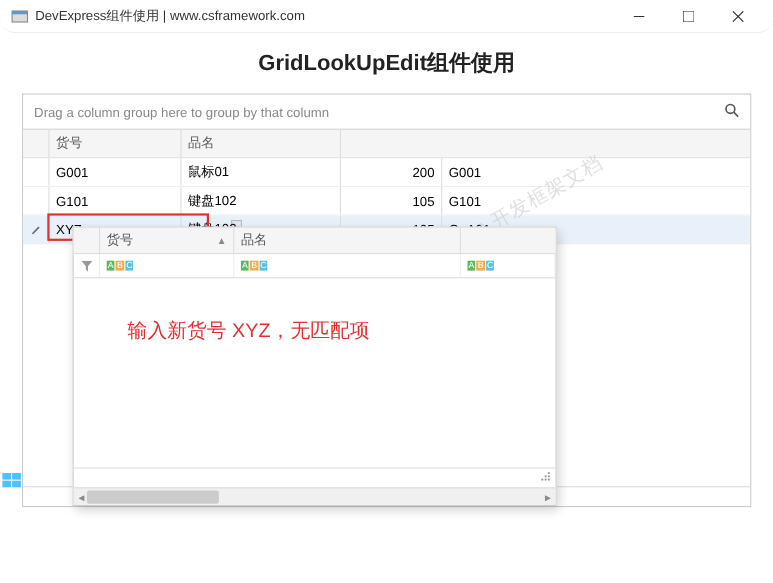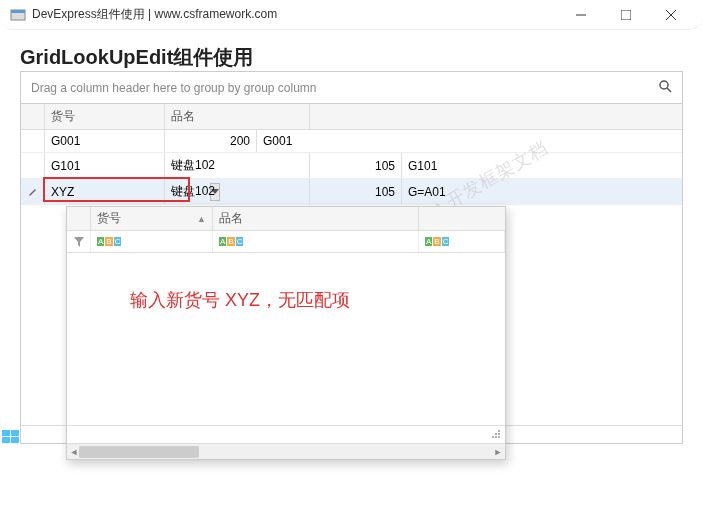--- a/index.html
+++ b/index.html
@@ -4,21 +4,21 @@
 <style>
 * { box-sizing: border-box; margin: 0; padding: 0; font-family: "Microsoft YaHei", Arial, sans-serif; }
 body { background: #fff; width: 703px; height: 530px; overflow: hidden; position: relative; }
 
 .titlebar { height: 30px; display: flex; align-items: center; padding: 0 10px; border-bottom: 1px solid #eee; border-radius: 14px; }
 .titlebar .icon { width: 16px; height: 16px; margin-right: 6px; }
 .titlebar .title { font-size: 12px; color: #333; flex: 1; }
 .titlebar .btn { width: 45px; height: 30px; display: flex; align-items: center; justify-content: center; color: #333; }
 
 .content { padding: 14px 20px; }
-.page-title { font-size: 20px; font-weight: bold; color: #222; margin-bottom: 0; }
+.page-title { font-size: 20px; font-weight: bold; color: #222; margin-bottom: 14px; text-align: center; }
 
 .grid { border: 1px solid #ccc; }
 .group-panel { height: 32px; display: flex; align-items: center; padding: 0 10px; color: #888; font-size: 12px; border-bottom: 1px solid #ccc; }
 .group-panel .search-icon { margin-left: auto; color: #555; }
 
 .headers, .row { display: flex; }
 .headers { background: #f5f5f5; border-bottom: 1px solid #ddd; min-height: 24px; }
 .hc, .cell { border-right: 1px solid #ddd; font-size: 12px; padding: 4px 6px; display: flex; align-items: center; }
 .hc { color: #555; }
 .col-ind { width: 24px; padding: 0; justify-content: center; }
@@ -42,21 +42,21 @@
 .dd-col-1 { width: 122px; }
 .dd-col-2 { width: 206px; }
 .dd-col-3 { flex: 1; border-right: none; }
 .dd-filters { display: flex; border-bottom: 1px solid #ddd; min-height: 22px; }
 .dd-fc { border-right: 1px solid #eee; font-size: 11px; display: flex; align-items: center; justify-content: flex-start; padding: 0 6px; color: #888; }
 .dd-body { height: 190px; position: relative; }
 .dd-meta-row { position: absolute; bottom: 0; left: 0; right: 0; height: 18px; border-top: 1px solid #ddd; display: flex; align-items: center; justify-content: flex-end; padding-right: 4px; }
 .dd-meta-row .x { color: #888; font-size: 10px; margin-left: 6px; }
 .grid-meta-row { height: 18px; border-top: 1px solid #ddd; display: flex; align-items: center; padding-left: 4px; }
 
-.annotation { position: absolute; left: 130px; top: 288px; color: #e03030; font-size: 18px; z-index: 20; }
+.annotation { position: absolute; left: 116px; top: 288px; color: #e03030; font-size: 18px; z-index: 20; }
 .watermark { position: absolute; left: 300px; top: 200px; color: #ccc; font-size: 18px; transform: rotate(-30deg); z-index: 3; opacity: 0.6; pointer-events: none; letter-spacing: 1px; }
 
 .sort-ind { margin-left: auto; font-size: 9px; color: #888; }
 .abc-chip { display: inline-flex; align-items: center; gap: 1px; }
 .abc-chip .a { background: #5cb85c; color: #fff; font-size: 8px; padding: 0 1px; }
 .abc-chip .b { background: #f0ad4e; color: #fff; font-size: 8px; padding: 0 1px; }
 .abc-chip .c { background: #5bc0de; color: #fff; font-size: 8px; padding: 0 1px; }
 .scrollbar-h { height: 16px; background: #f0f0f0; border-top: 1px solid #ddd; position: relative; }
 .scrollbar-h .thumb { position: absolute; left: 12px; top: 2px; height: 12px; width: 120px; background: #ccc; border-radius: 2px; }
 .scrollbar-h .arrow-l, .scrollbar-h .arrow-r { position: absolute; top: 0; width: 14px; height: 16px; display: flex; align-items: center; justify-content: center; color: #888; font-size: 9px; }
@@ -90,38 +90,39 @@
         <line x1="10" y1="0" x2="0" y2="10" stroke="#333"></line>
       </svg>
   </div>
 </div>
 
 <div class="content">
   <div class="page-title">GridLookUpEdit组件使用</div>
 
   <div class="grid">
     <div class="group-panel">
-      <span>Drag a column header here to group by group column</span>
+      <span>Drag a column group here to group by that column</span>
       <span class="search-icon">
         <svg width="14" height="14" viewBox="0 0 14 14">
             <circle cx="6" cy="6" r="4" fill="none" stroke="#555" stroke-width="1.5"></circle>
             <line x1="9" y1="9" x2="13" y2="13" stroke="#555" stroke-width="1.5"></line>
           </svg>
       </span>
     </div>
 
     <div class="headers">
       <div class="hc col-ind"></div>
       <div class="hc col-1">货号</div>
       <div class="hc col-2">品名</div>
     </div>
 
     <div class="row">
       <div class="cell col-ind"></div>
       <div class="cell col-1">G001</div>
+      <div class="cell col-2">鼠标01</div>
       <div class="cell col-3">200</div>
       <div class="cell col-4">G001</div>
     </div>
 
     <div class="row">
       <div class="cell col-ind"></div>
       <div class="cell col-1">G101</div>
       <div class="cell col-2">键盘102</div>
       <div class="cell col-3">105</div>
       <div class="cell col-4">G101</div>

